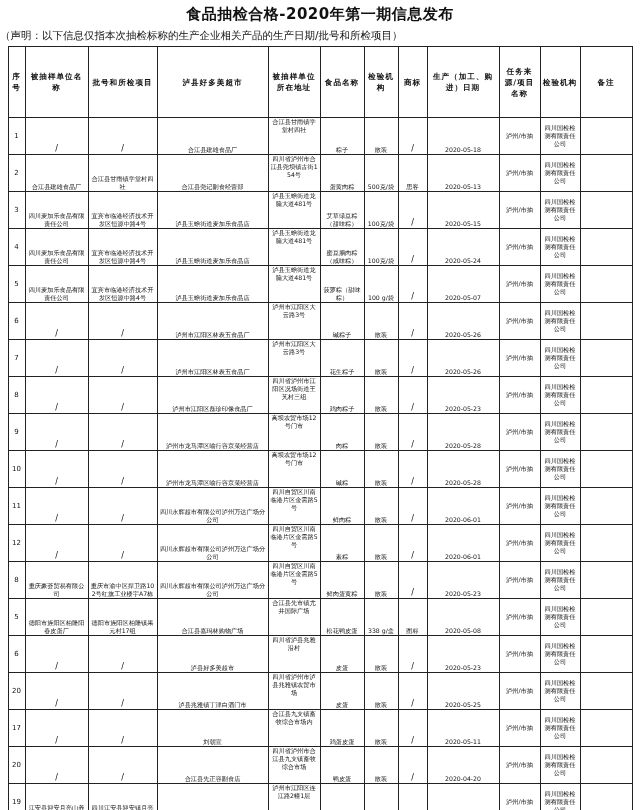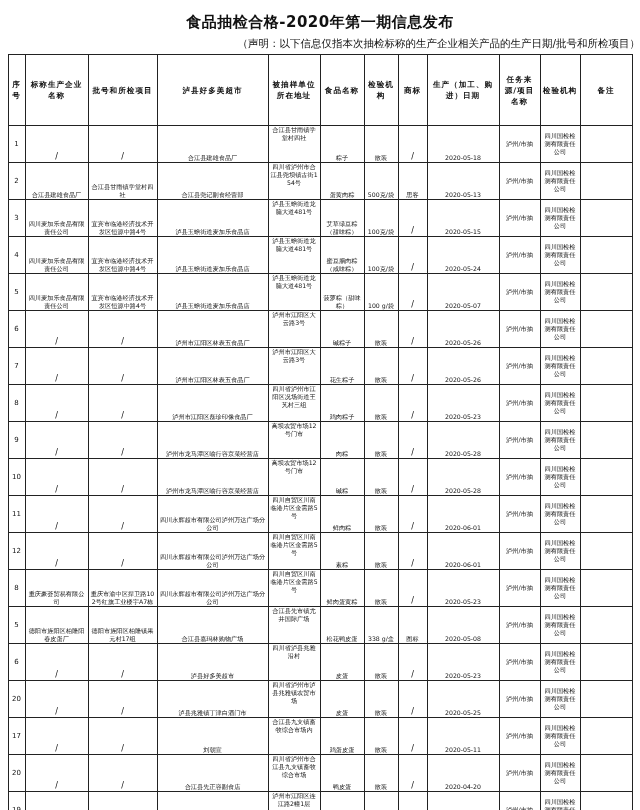--- a/index.html
+++ b/index.html
@@ -9,25 +9,25 @@
     font-family:"DejaVu Sans","Liberation Sans",sans-serif;
     color:#111;
     overflow:hidden;
   }
   .page{width:640px;height:810px;position:relative;box-sizing:border-box;}
   .title{
     text-align:center;
     font-size:15px;
     font-weight:bold;
     letter-spacing:.5px;
-    padding-top:14px;
+    padding-top:6px;
     line-height:1.1;
   }
   .subtitle{
-    text-align:right;
+    text-align:left;
     font-size:10.5px;
     padding-top:6px;
     padding-bottom:5px;
     line-height:1.2;
   }
   table{
     border-collapse:collapse;
     width:624px;
     margin:0 auto;
     table-layout:fixed;
@@ -90,21 +90,21 @@
         <col class="c6">
         <col class="c7">
       <col class="c8">
         <col class="c9">
         <col class="c10">
         <col class="c11">
     </colgroup>
     <thead>
       <tr>
         <th>序号</th>
-        <th>标称生产企业名称</th>
+        <th>被抽样单位名称</th>
         <th>批号和所检项目</th>
         <th>泸县好多美超市</th>
         <th>被抽样单位所在地址</th>
         <th>食品名称</th>
         <th>检验机构</th>
         <th>商标</th>
         <th>生产（加工、购进）日期</th>
         <th>任务来源/项目名称</th>
         <th>检验机构</th>
         <th>备注</th>

